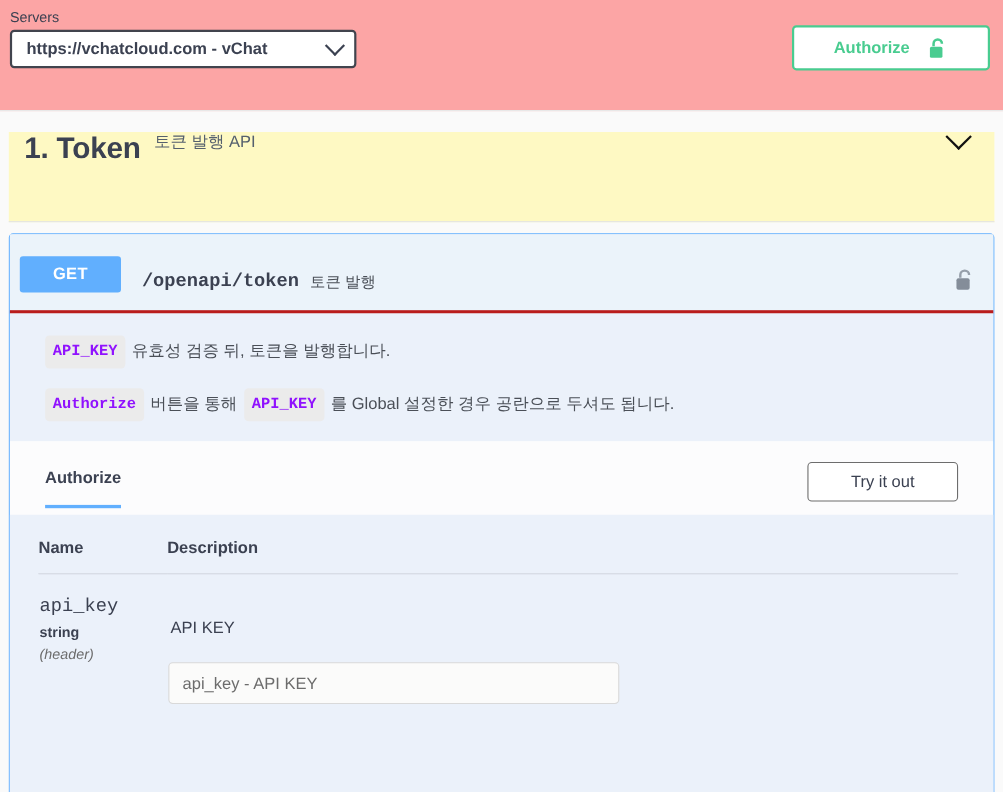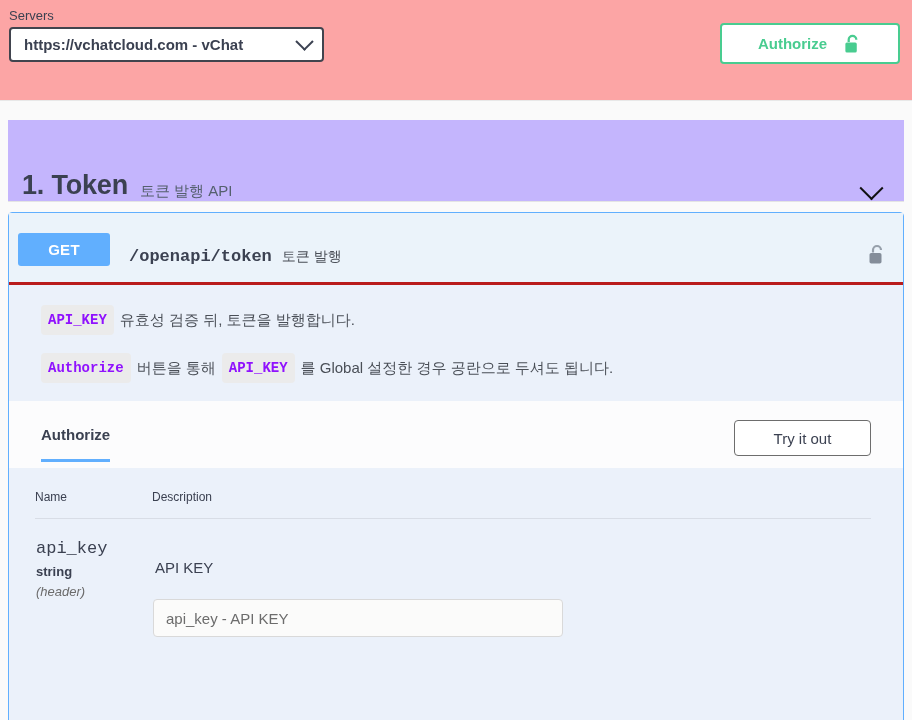--- a/index.html
+++ b/index.html
@@ -84,26 +84,26 @@
     font-weight: bold;
     color: #49cc90;
   }
   .unlock-green { display: block; }
 
   
   .section {
     margin: 19px 8px 0 8px;
   }
   .section-header {
-    background: #c4b5fd;
+    background: #fef9c3;
     height: 82px;
     box-sizing: border-box;
     border-bottom: 1px solid #e4e4e4;
     display: flex;
-    align-items: flex-end;
+    align-items: flex-start;
     padding: 0 16px 0 14px;
     cursor: pointer;
   }
   .section-title {
     font-size: 27px;
     font-weight: bold;
     color: #3b4151;
     letter-spacing: -0.2px;
   }
   .section-subtitle {
@@ -236,22 +236,22 @@
     background: #ebf1fa;
     padding: 22px 32px 0 26px;
     min-height: 250px;
   }
   table.params {
     width: 100%;
     border-collapse: collapse;
   }
   table.params th {
     text-align: left;
-    font-size: 12px;
-    font-weight: normal;
+    font-size: 15px;
+    font-weight: bold;
     color: #3b4151;
     padding: 0 0 14px 0;
     border-bottom: 1px solid #d8dde6;
   }
   th.col-name { width: 117px; }
   table.params td {
     vertical-align: top;
     padding-top: 18px;
   }
   .p-name {

